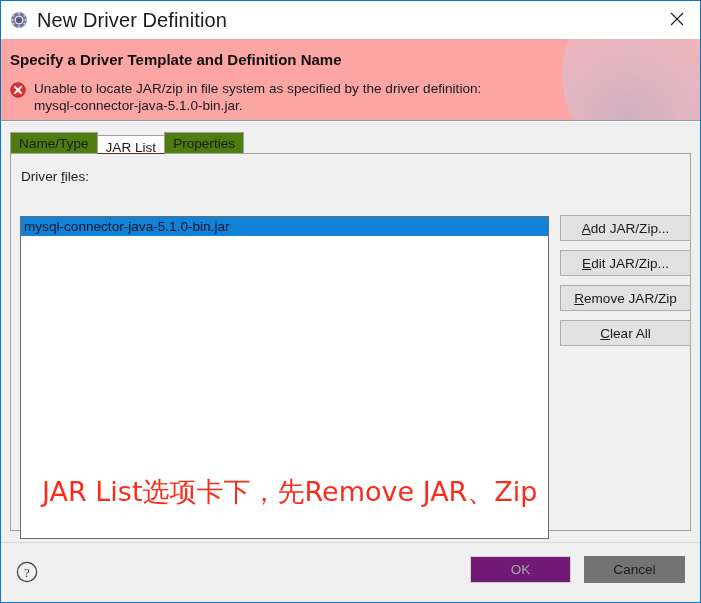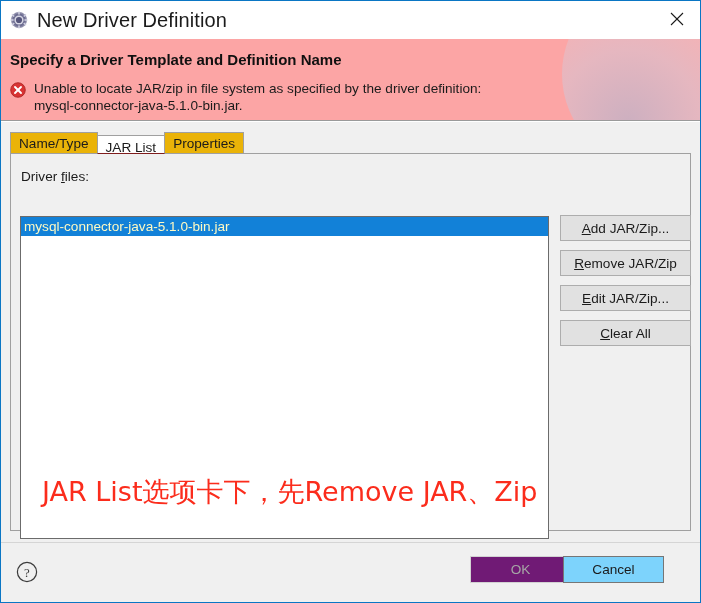--- a/index.html
+++ b/index.html
@@ -145,21 +145,21 @@
     display: flex;
     align-items: flex-end;
   }
   .tab {
     height: 22px;
     line-height: 22px;
     padding: 0 8px;
     font-size: 13.6px;
     color: #1b1b1b;
     border: 1px solid #a0a0a0;
-    background: #eab308;
+    background: #4d7c0f;
     box-sizing: border-box;
     margin-right: -1px;
     white-space: nowrap;
     cursor: default;
   }
   .tab.active {
     background: #ffffff;
     height: 19px;
     line-height: 24px;
     border-bottom: 1px solid #7f1d1d;
@@ -203,21 +203,21 @@
     height: 19px;
     line-height: 19px;
     padding-left: 3px;
     font-size: 13.6px;
     color: #1b1b1b;
     white-space: nowrap;
     cursor: default;
   }
   .list-item.selected {
     background: #1281d8;
-    color: #fef9c3;
+    color: #0f172a;
   }
 
   
   #sidebuttons {
     position: absolute;
     left: 549px;
     top: 61px;
     width: 131px;
   }
   .side-btn {
@@ -287,22 +287,22 @@
     box-sizing: border-box;
     padding: 0;
   }
   #ok-btn {
     left: 469px;
     color: #a6a6a6;
     background: #701a75;
     border: 1px solid #d2d2d2;
   }
   #cancel-btn {
-    left: 562px;
-    background: #7dd3fc;
+    left: 583px;
+    background: #737373;
     border: 1px solid #767676;
   }
 </style>
 </head>
 <body>
 
 <div id="dialog">
 
   <div id="titlebar">
     <span id="title-icon">
@@ -362,22 +362,22 @@
     <div id="tabpanel">
 
       <div id="driver-files-label"><span>Driver </span><span class="mn">f</span><span>iles:</span></div>
 
       <div id="listbox">
         <div class="list-item selected">mysql-connector-java-5.1.0-bin.jar</div>
       </div>
 
       <div id="sidebuttons">
         <button class="side-btn"><span class="mn">A</span><span>dd JAR/Zip...</span></button>
+        <button class="side-btn"><span class="mn">E</span><span>dit JAR/Zip...</span></button>
         <button class="side-btn"><span class="mn">R</span><span>emove JAR/Zip</span></button>
-        <button class="side-btn"><span class="mn">E</span><span>dit JAR/Zip...</span></button>
         <button class="side-btn"><span class="mn">C</span><span>lear All</span></button>
       </div>
 
     </div>
   </div>
 
   <div id="annotation">JAR List选项卡下，先Remove JAR、Zip</div>
 
   <div id="footer-sep"></div>
   <div id="footer">

